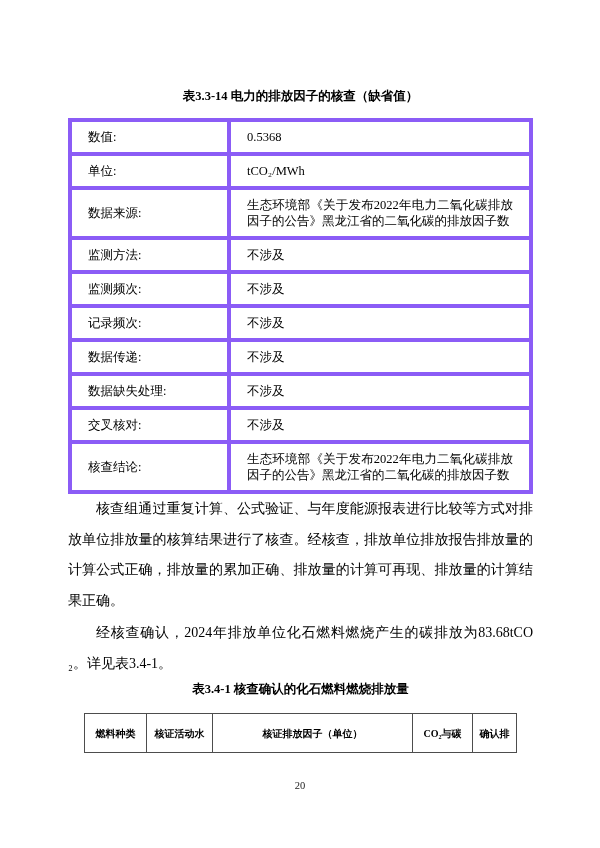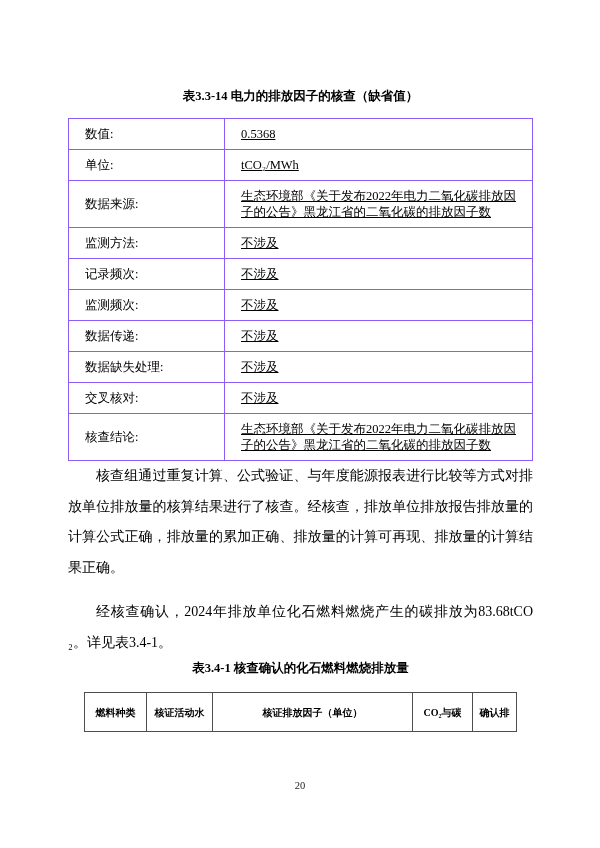--- a/index.html
+++ b/index.html
@@ -30,51 +30,50 @@
     line-height: 16px;
     margin: 0 0 14px 0;
   }
   table.kv-table {
     width: 465px;
     border-collapse: collapse;
     table-layout: fixed;
     font-size: 12.5px;
   }
   table.kv-table td {
-    border: 1px solid #8b5cf6;
+    border: 4px solid #8b5cf6;
     padding: 7px 16px;
     line-height: 16px;
     vertical-align: middle;
     word-break: break-all;
   }
   table.kv-table td.label-cell {
     width: 123px; 
   }
   table.kv-table td.value-cell {
     text-align: justify;
-    text-decoration: underline;
   }
   .heading {
     font-weight: bold;
     font-size: 15px;
     line-height: 20px;
     margin: 0;
   }
   .h34  { margin-top: 26px; }
   .h341 { margin-top: 5px; }
   .para {
     font-size: 14px;
     line-height: 30.5px;
     text-align: justify;
     text-indent: 2em;
     margin: 0;
     word-break: break-all;
   }
   .p34  { }
-  .p341 { margin-top: 14px; }
+  .p341 { margin-top: 2px; }
   .title2 { margin-top: 2px; margin-bottom: 16px; }
   table.header-table {
     margin: 8px auto 0 auto;
     border-collapse: collapse;
     table-layout: fixed;
     width: 432px;
     font-size: 10px;
   }
   table.header-table th {
     border: 1px solid #4d4d4d;
@@ -115,25 +114,25 @@
         </tr>
         <tr>
           <td class="label-cell">数据来源:</td>
           <td class="value-cell">生态环境部《关于发布2022年电力二氧化碳排放因子的公告》黑龙江省的二氧化碳的排放因子数</td>
         </tr>
         <tr>
           <td class="label-cell">监测方法:</td>
           <td class="value-cell">不涉及</td>
         </tr>
         <tr>
-          <td class="label-cell">记录频次:</td>
+          <td class="label-cell">监测频次:</td>
           <td class="value-cell">不涉及</td>
         </tr>
         <tr>
-          <td class="label-cell">监测频次:</td>
+          <td class="label-cell">记录频次:</td>
           <td class="value-cell">不涉及</td>
         </tr>
         <tr>
           <td class="label-cell">数据传递:</td>
           <td class="value-cell">不涉及</td>
         </tr>
         <tr>
           <td class="label-cell">数据缺失处理:</td>
           <td class="value-cell">不涉及</td>
         </tr>

